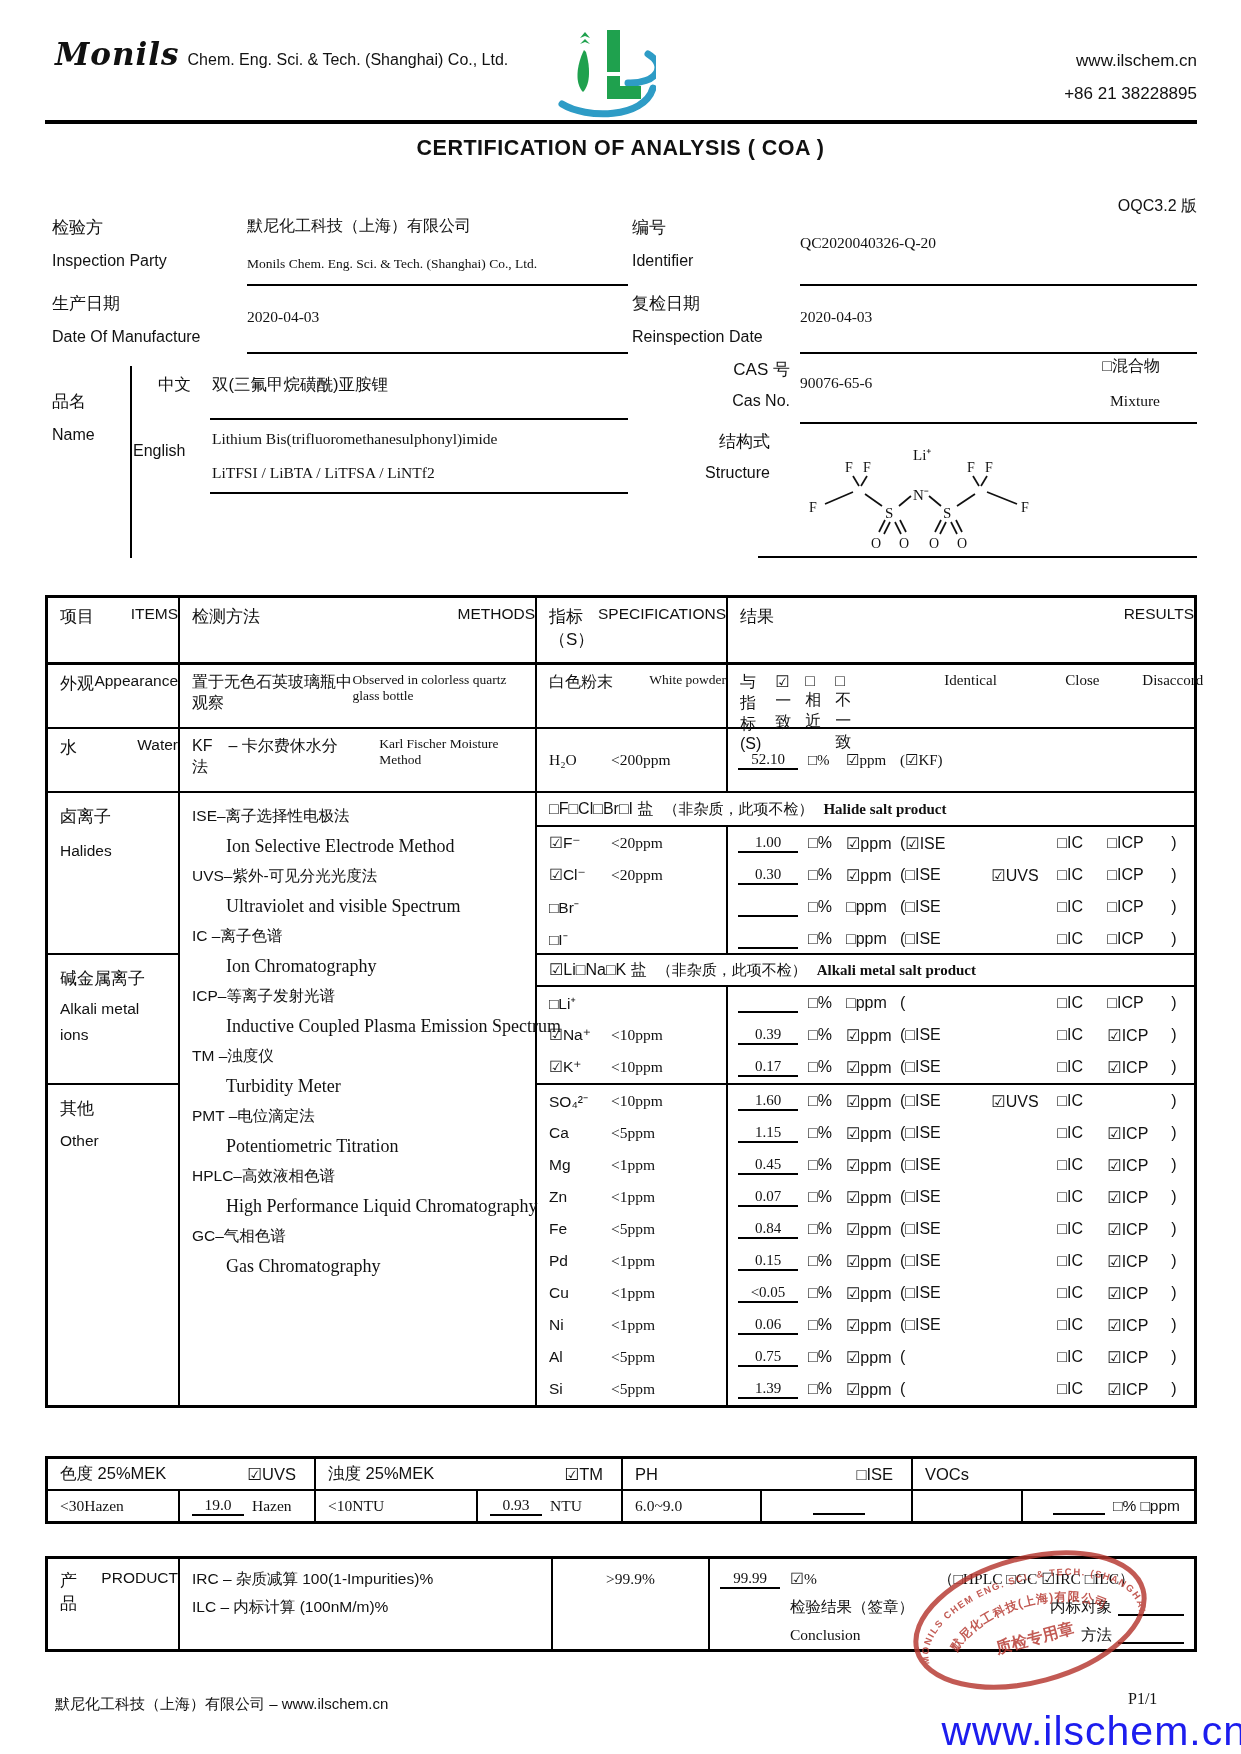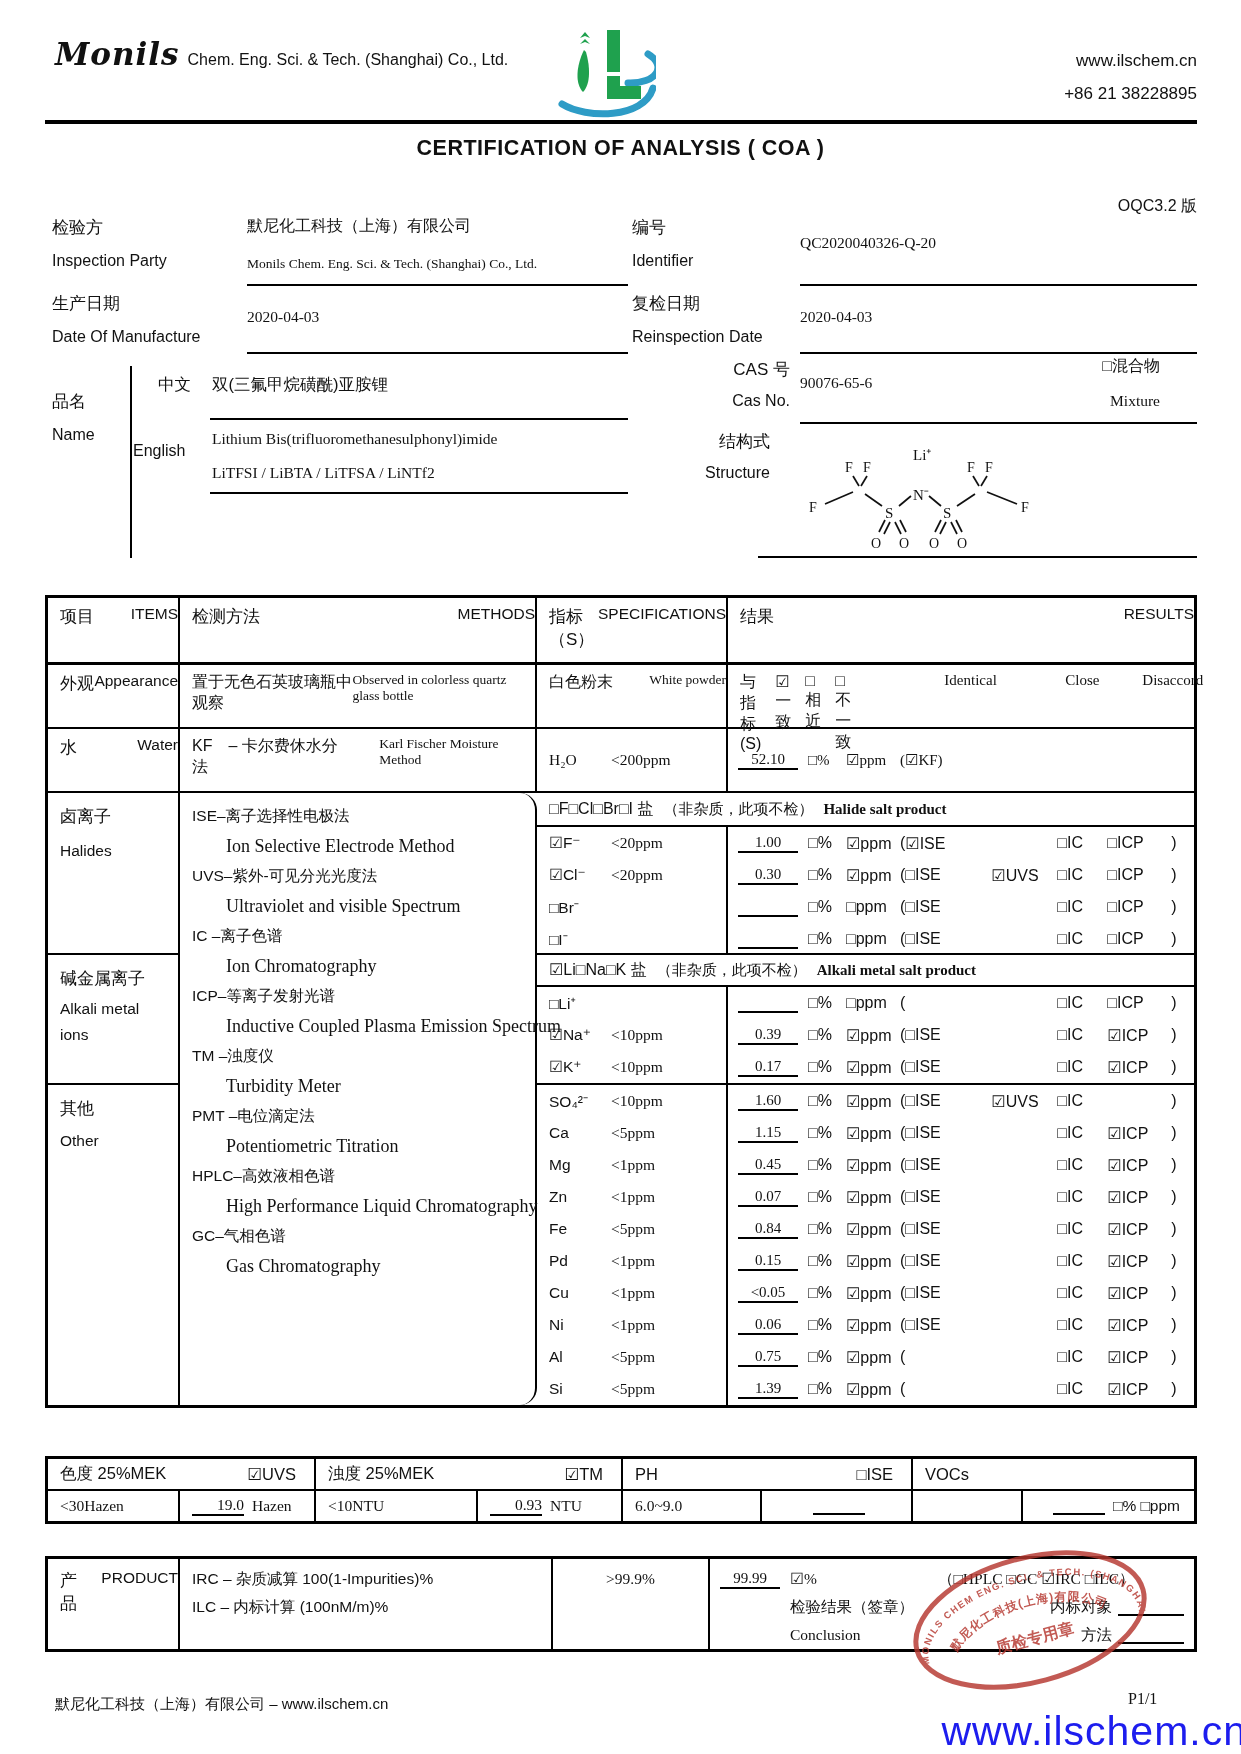--- a/index.html
+++ b/index.html
@@ -40,21 +40,21 @@
             font-family:"Liberation Serif",serif;font-size:15px;margin-right:10px;line-height:17px;min-height:17px;}
   .tok-pct{display:inline-block;width:38px;}
   .tok-ppm{display:inline-block;width:54px;}
   .tok-m1{display:inline-block;width:86px;}
   .tok-m2{display:inline-block;width:66px;}
   .tok-m3{display:inline-block;width:50px;}
   .tok-m4{display:inline-block;width:64px;}
 
   .tlow{display:grid;grid-template-columns:132px 357px 1fr;}
   .items-sec{padding:12px 0 0 12px;box-sizing:border-box;}
-  .methods-col{padding:8px 0 0 12px;box-sizing:border-box;border-radius:17px;}
+  .methods-col{padding:8px 0 0 12px;box-sizing:border-box;}
   .mline-zh{font-size:15.5px;line-height:30px;white-space:nowrap;}
   .mline-en{font-family:"Liberation Serif",serif;font-size:18px;line-height:30px;padding-left:34px;white-space:nowrap;}
   .banner{height:34px;display:flex;align-items:center;padding-left:12px;gap:10px;box-sizing:border-box;border-bottom:2px solid #000;}
   .banner.bt{border-top:2px solid #000;margin-top:-2px;}
   .banner .bx{font-size:16px;}
   .banner .bnote{font-size:15px;}
   .banner .ben{font-family:"Liberation Serif",serif;font-size:15px;font-weight:600;}
   .ion-row{height:32px;display:grid;grid-template-columns:191px 1fr;}
   .ion-row.bt{border-top:2px solid #000;}
   .ion-spec{display:flex;align-items:center;padding-left:12px;box-sizing:border-box;}
@@ -62,21 +62,21 @@
 
   
   .structure-svg text{font-family:"Liberation Serif",serif;fill:#111;}
   .structure-svg line, .structure-svg path{stroke:#111;stroke-width:1.7;fill:none;}
 
   
   .strow1{display:grid;grid-template-columns:268px 307px 290px 1fr;height:32px;}
   .strow2{display:grid;grid-template-columns:132px 136px 162px 145px 139px 151px 110px 1fr;height:30px;}
   .stc{display:flex;align-items:center;justify-content:space-between;padding:0 18px 0 12px;box-sizing:border-box;font-size:16.5px;}
   .stc2{display:flex;align-items:center;padding-left:12px;box-sizing:border-box;font-family:"Liberation Serif",serif;font-size:15.5px;}
-  .blank-s{display:inline-block;width:52px;border-bottom:2px solid #000;text-align:right;min-height:16px;margin-right:8px;}
+  .blank-s{display:inline-block;width:52px;border-bottom:2px solid #000;text-align:center;min-height:16px;margin-right:8px;}
 
   
   .ptrow{display:grid;grid-template-columns:132px 373px 157px 1fr;height:90px;}
   .pt-lines{display:flex;flex-direction:column;justify-content:flex-start;padding-top:6px;box-sizing:border-box;}
   .pt-line{height:28px;display:flex;align-items:center;font-family:"Liberation Serif",serif;font-size:15.5px;}
 
   .watermark{position:absolute;right:-6px;top:1708px;font-size:41px;color:#1d1dee;font-weight:500;letter-spacing:1px;}
   .stamp-svg{position:absolute;left:895px;top:1538px;}
   .stamp-svg text{fill:#b5372f;}
 </style>

